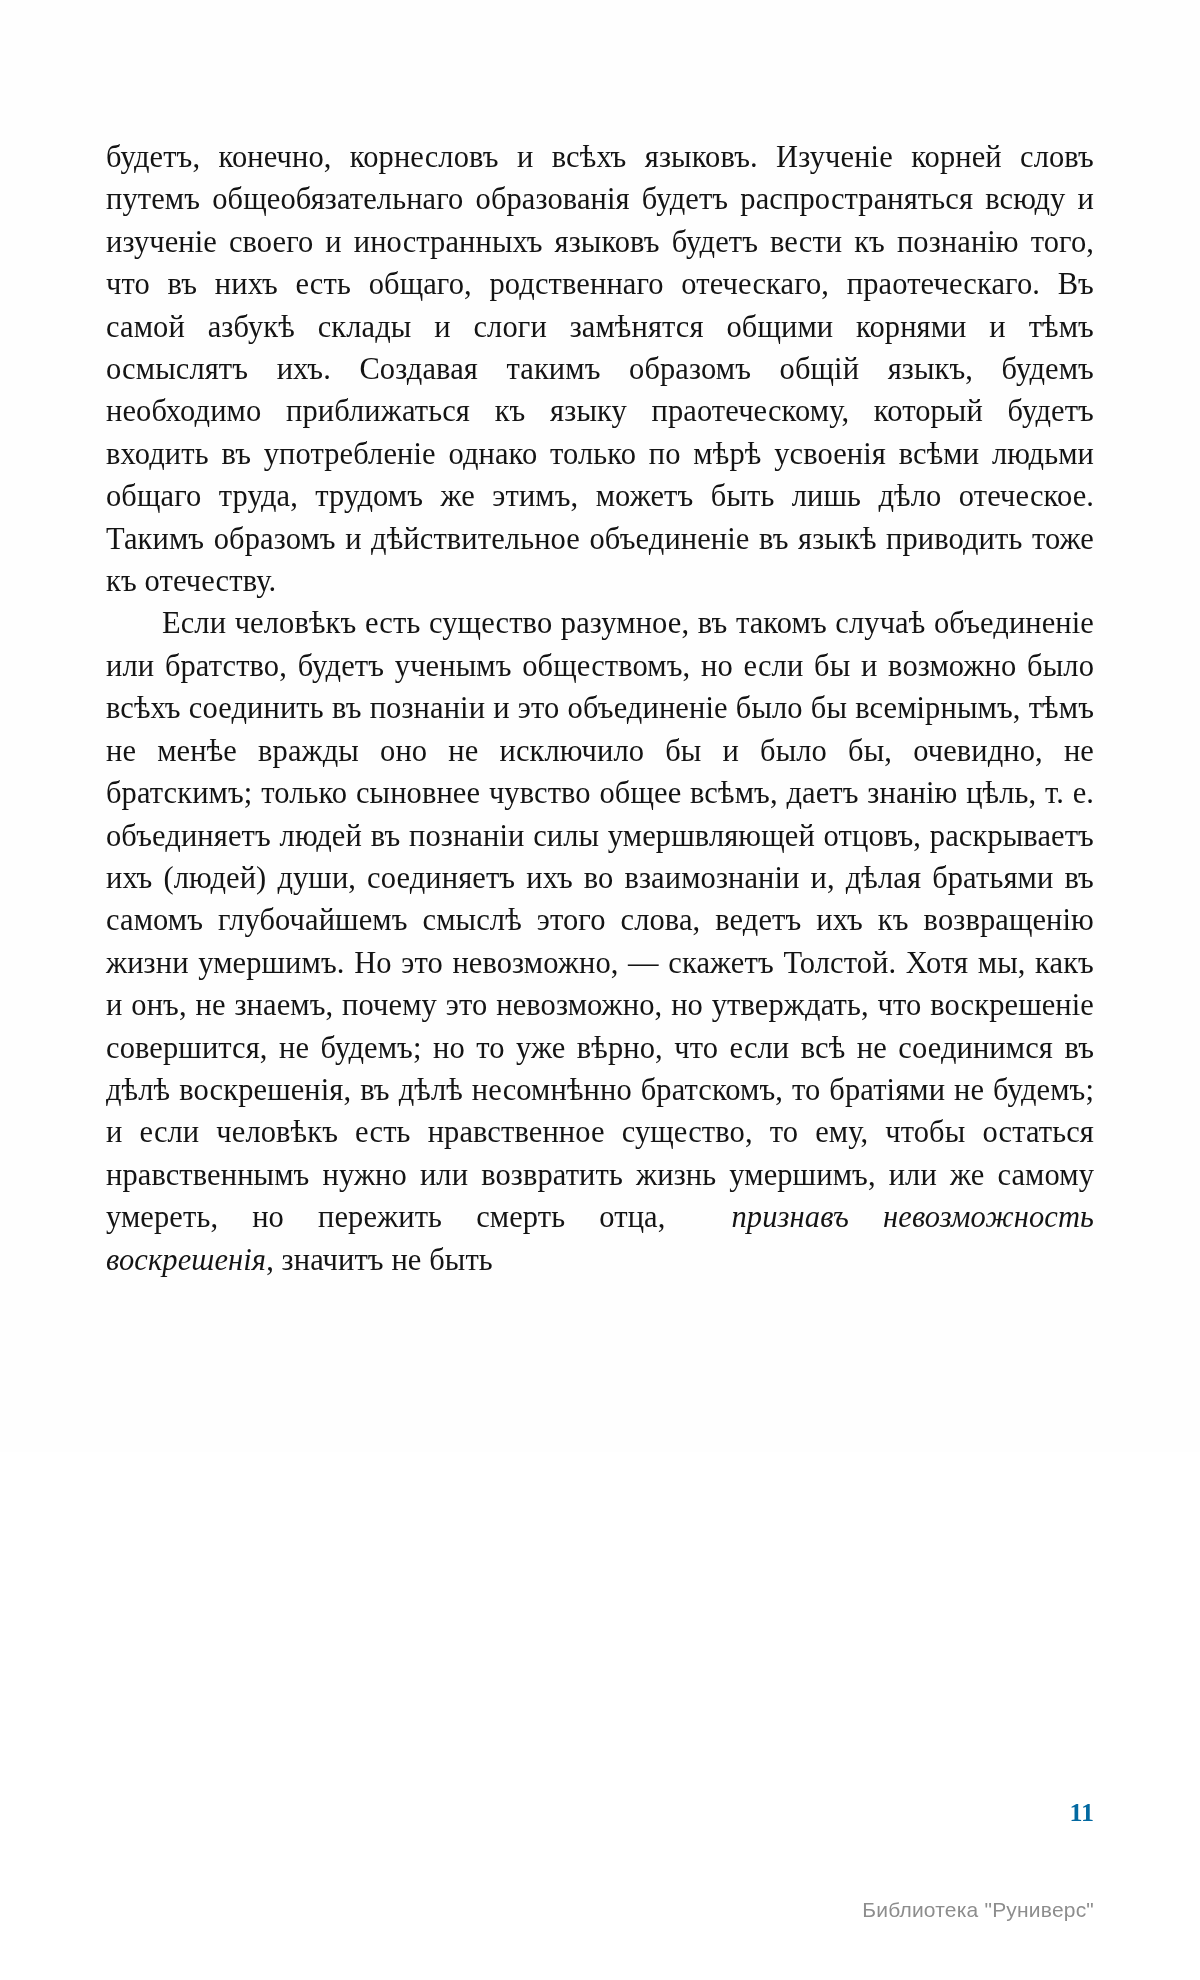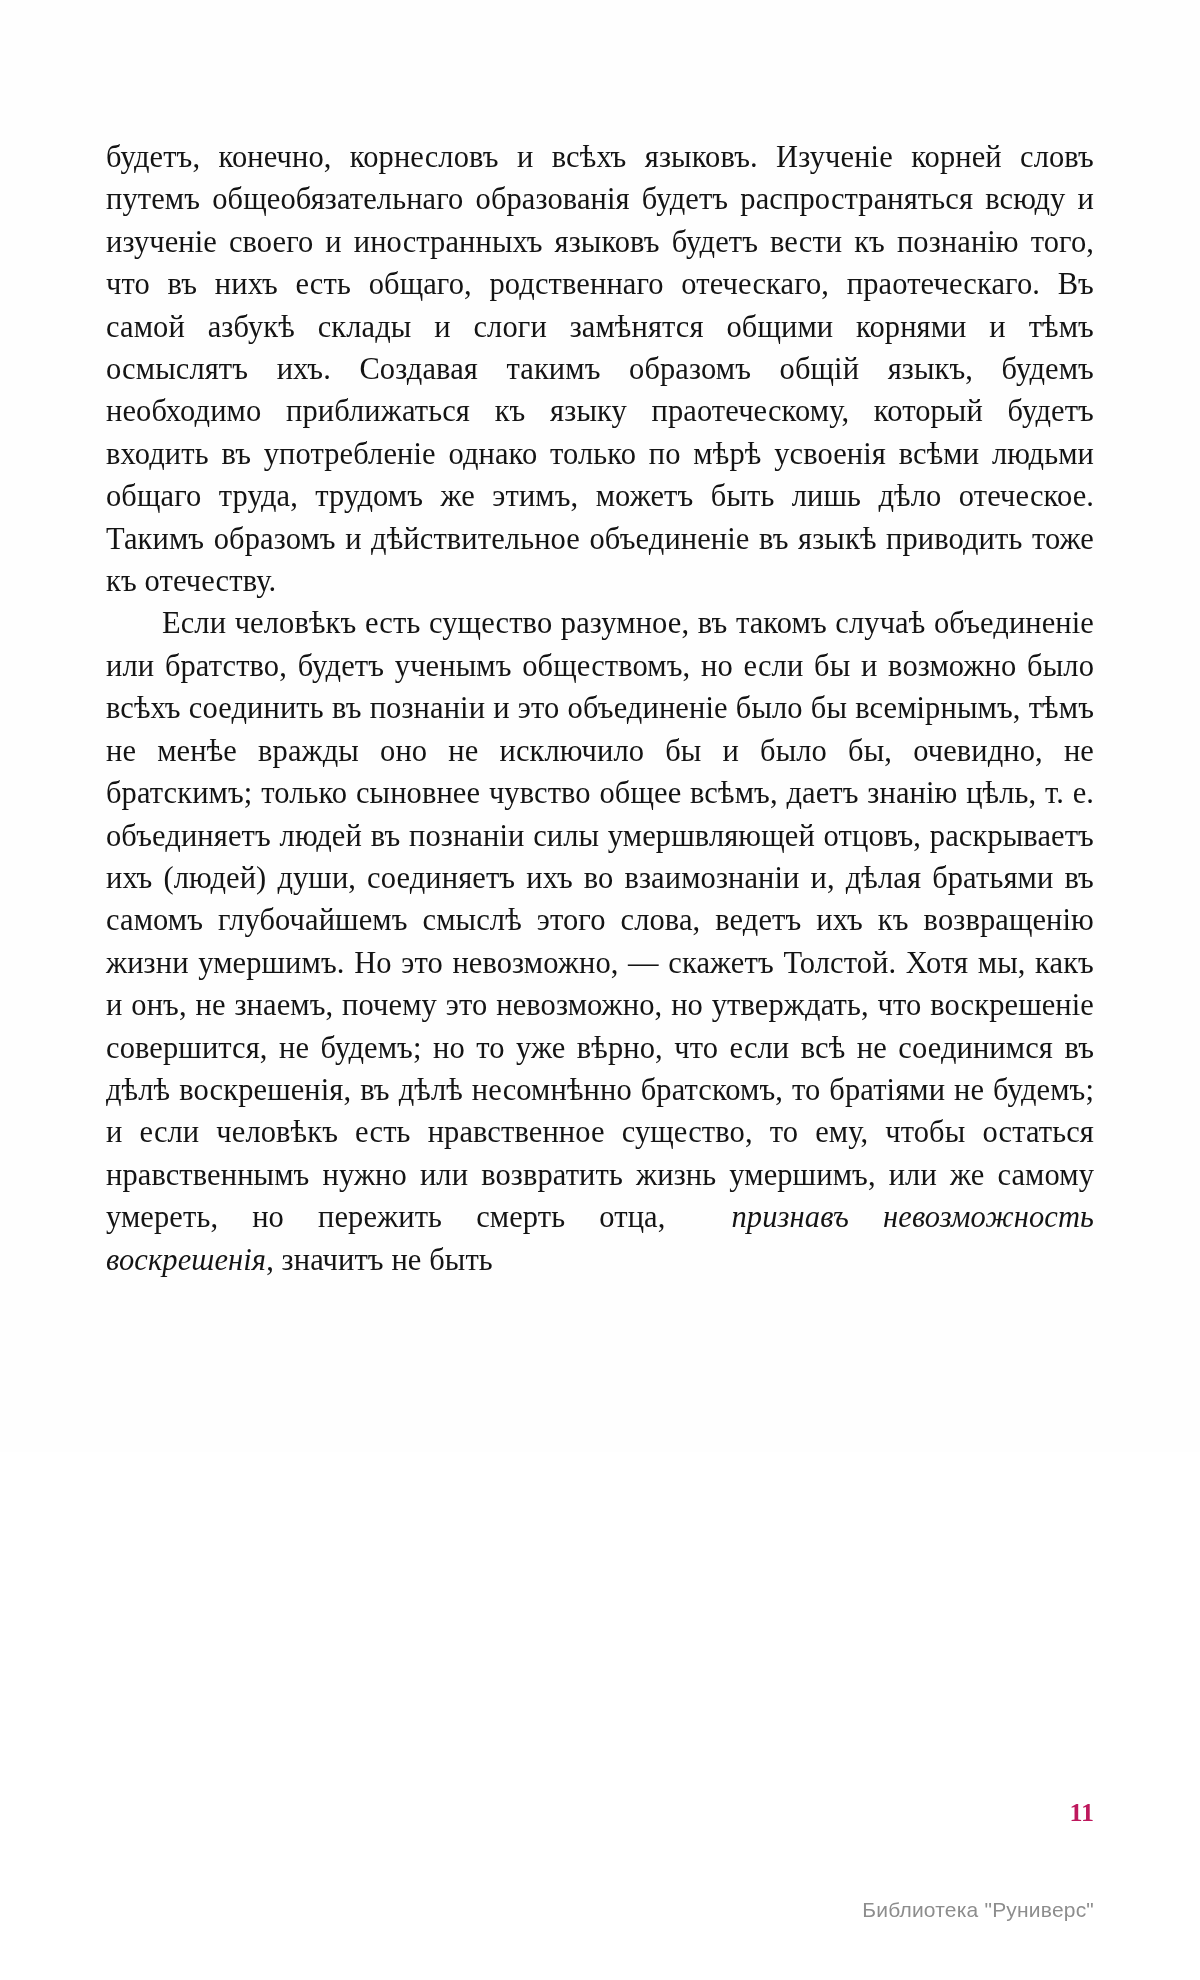--- a/index.html
+++ b/index.html
@@ -49,21 +49,21 @@
     font-style: italic;
     margin-left: 32px;
   }
   .page-number {
     position: absolute;
     right: 106px;
     top: 1798px;
     font-size: 26px;
     font-weight: bold;
     font-family: "Liberation Serif", serif;
-    color: #be185d;
+    color: #0369a1;
   }
   .watermark {
     position: absolute;
     right: 106px;
     top: 1898px;
     font-size: 21px;
     font-family: "Liberation Sans", sans-serif;
     color: #8d8d8d;
     letter-spacing: 0.2px;
   }

